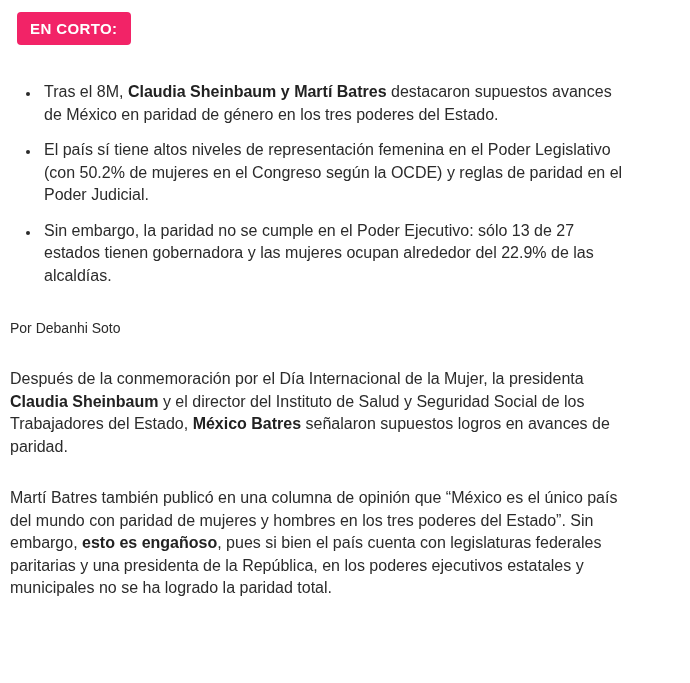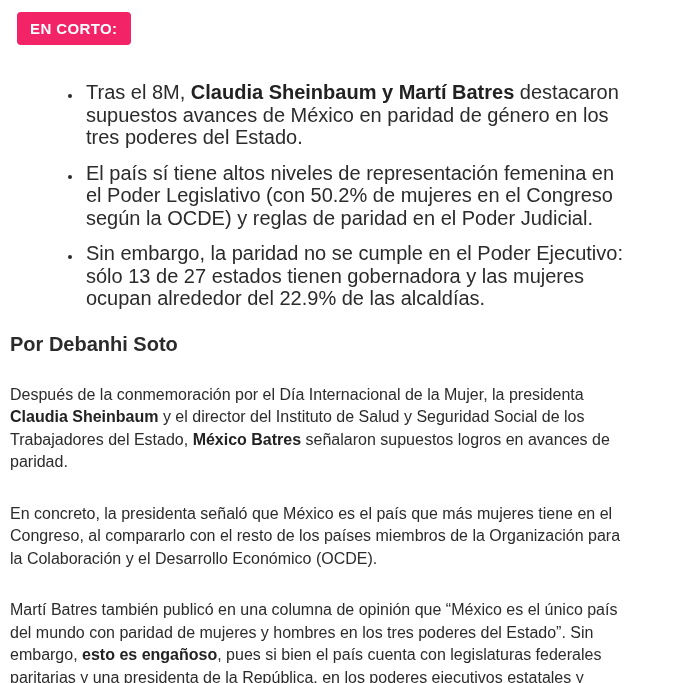--- a/index.html
+++ b/index.html
@@ -28,33 +28,32 @@
     letter-spacing: 0.4px;
     padding: 8px 13px 8px 13px;
     border-radius: 4px;
   }
   ul.bullets {
     margin: 36px 0 0 0;
     padding: 0 0 0 30px;
     list-style: disc outside;
   }
   ul.bullets li {
-    font-size: 20px;
+    font-size: 16px;
     line-height: 22.5px;
     margin-bottom: 13px;
     padding-left: 4px;
-    margin-left: 42px;
   }
   ul.bullets li::marker {
     font-size: 12px;
   }
   .byline {
-    margin: 23px 0 0 0;
-    font-size: 20px;
-    font-weight: 700;
+    margin: 30px 0 0 0;
+    font-size: 14px;
+    font-weight: 400;
     line-height: 22px;
   }
   .para {
     margin: 29px 0 0 0;
     font-size: 16px;
     line-height: 22.5px;
   }
   .para strong, ul.bullets strong {
     font-weight: 700;
     color: #222222;
@@ -69,16 +68,15 @@
 
   <ul class="bullets">
     <li><span>Tras el 8M, </span><strong>Claudia Sheinbaum y Martí Batres</strong><span> destacaron supuestos avances de México en paridad de género en los tres poderes del Estado.</span></li>
     <li><span>El país sí tiene altos niveles de representación femenina en el Poder Legislativo (con 50.2% de mujeres en el Congreso según la OCDE) y reglas de paridad en el Poder Judicial.</span></li>
     <li><span>Sin embargo, la paridad no se cumple en el Poder Ejecutivo: sólo 13 de 27 estados tienen gobernadora y las mujeres ocupan alrededor del 22.9% de las alcaldías.</span></li>
   </ul>
 
   <p class="byline">Por Debanhi Soto</p>
 
   <p class="para"><span>Después de la conmemoración por el Día Internacional de la Mujer, la presidenta </span><strong>Claudia Sheinbaum</strong><span> y el director del Instituto de Salud y Seguridad Social de los Trabajadores del Estado, </span><strong>México Batres</strong><span> señalaron supuestos logros en avances de paridad.</span></p>
-  <p class="para"><span>En concreto, la presidenta señaló que México es el país que más mujeres tiene en el Congreso, al compararlo con el resto de los países miembros de la Organización para la Colaboración y el Desarrollo Económico (OCDE).</span></p>
   <p class="para"><span>Martí Batres también publicó en una columna de opinión que “México es el único país del mundo con paridad de mujeres y hombres en los tres poderes del Estado”. Sin embargo, </span><strong>esto es engañoso</strong><span>, pues si bien el país cuenta con legislaturas federales paritarias y una presidenta de la República, en los poderes ejecutivos estatales y municipales no se ha logrado la paridad total.</span></p>
 
 </div>
 
 </body></html>

